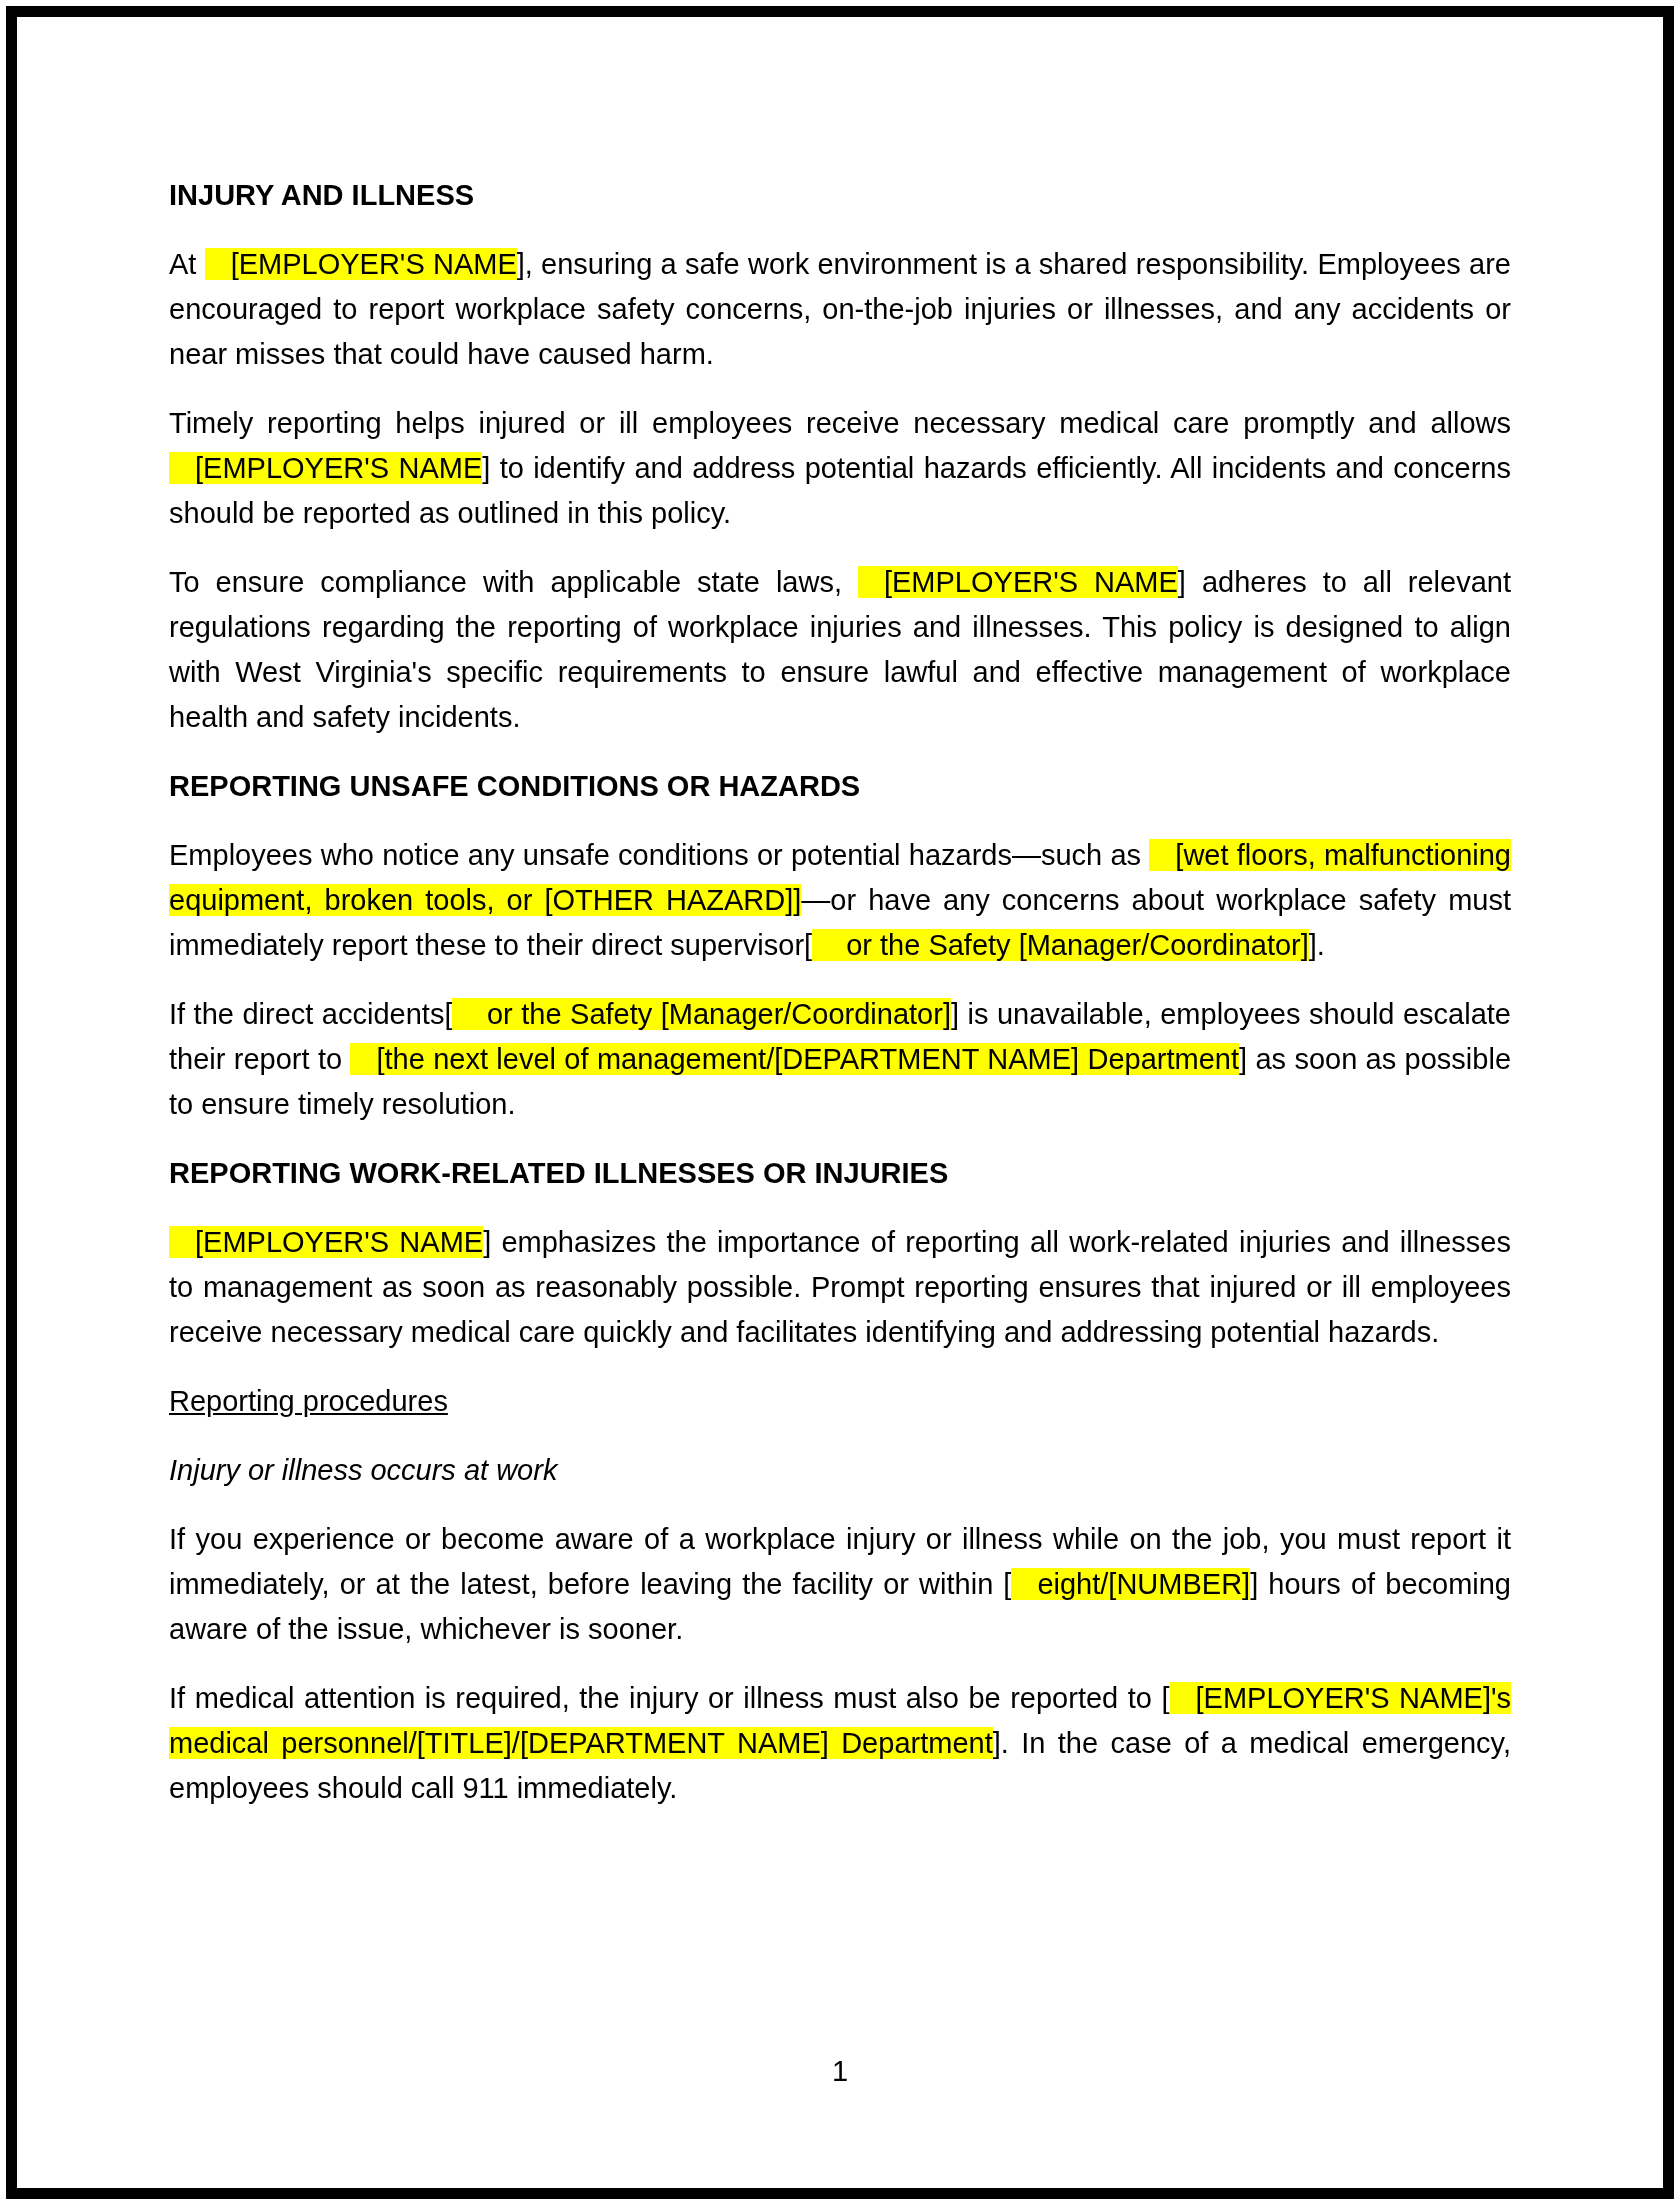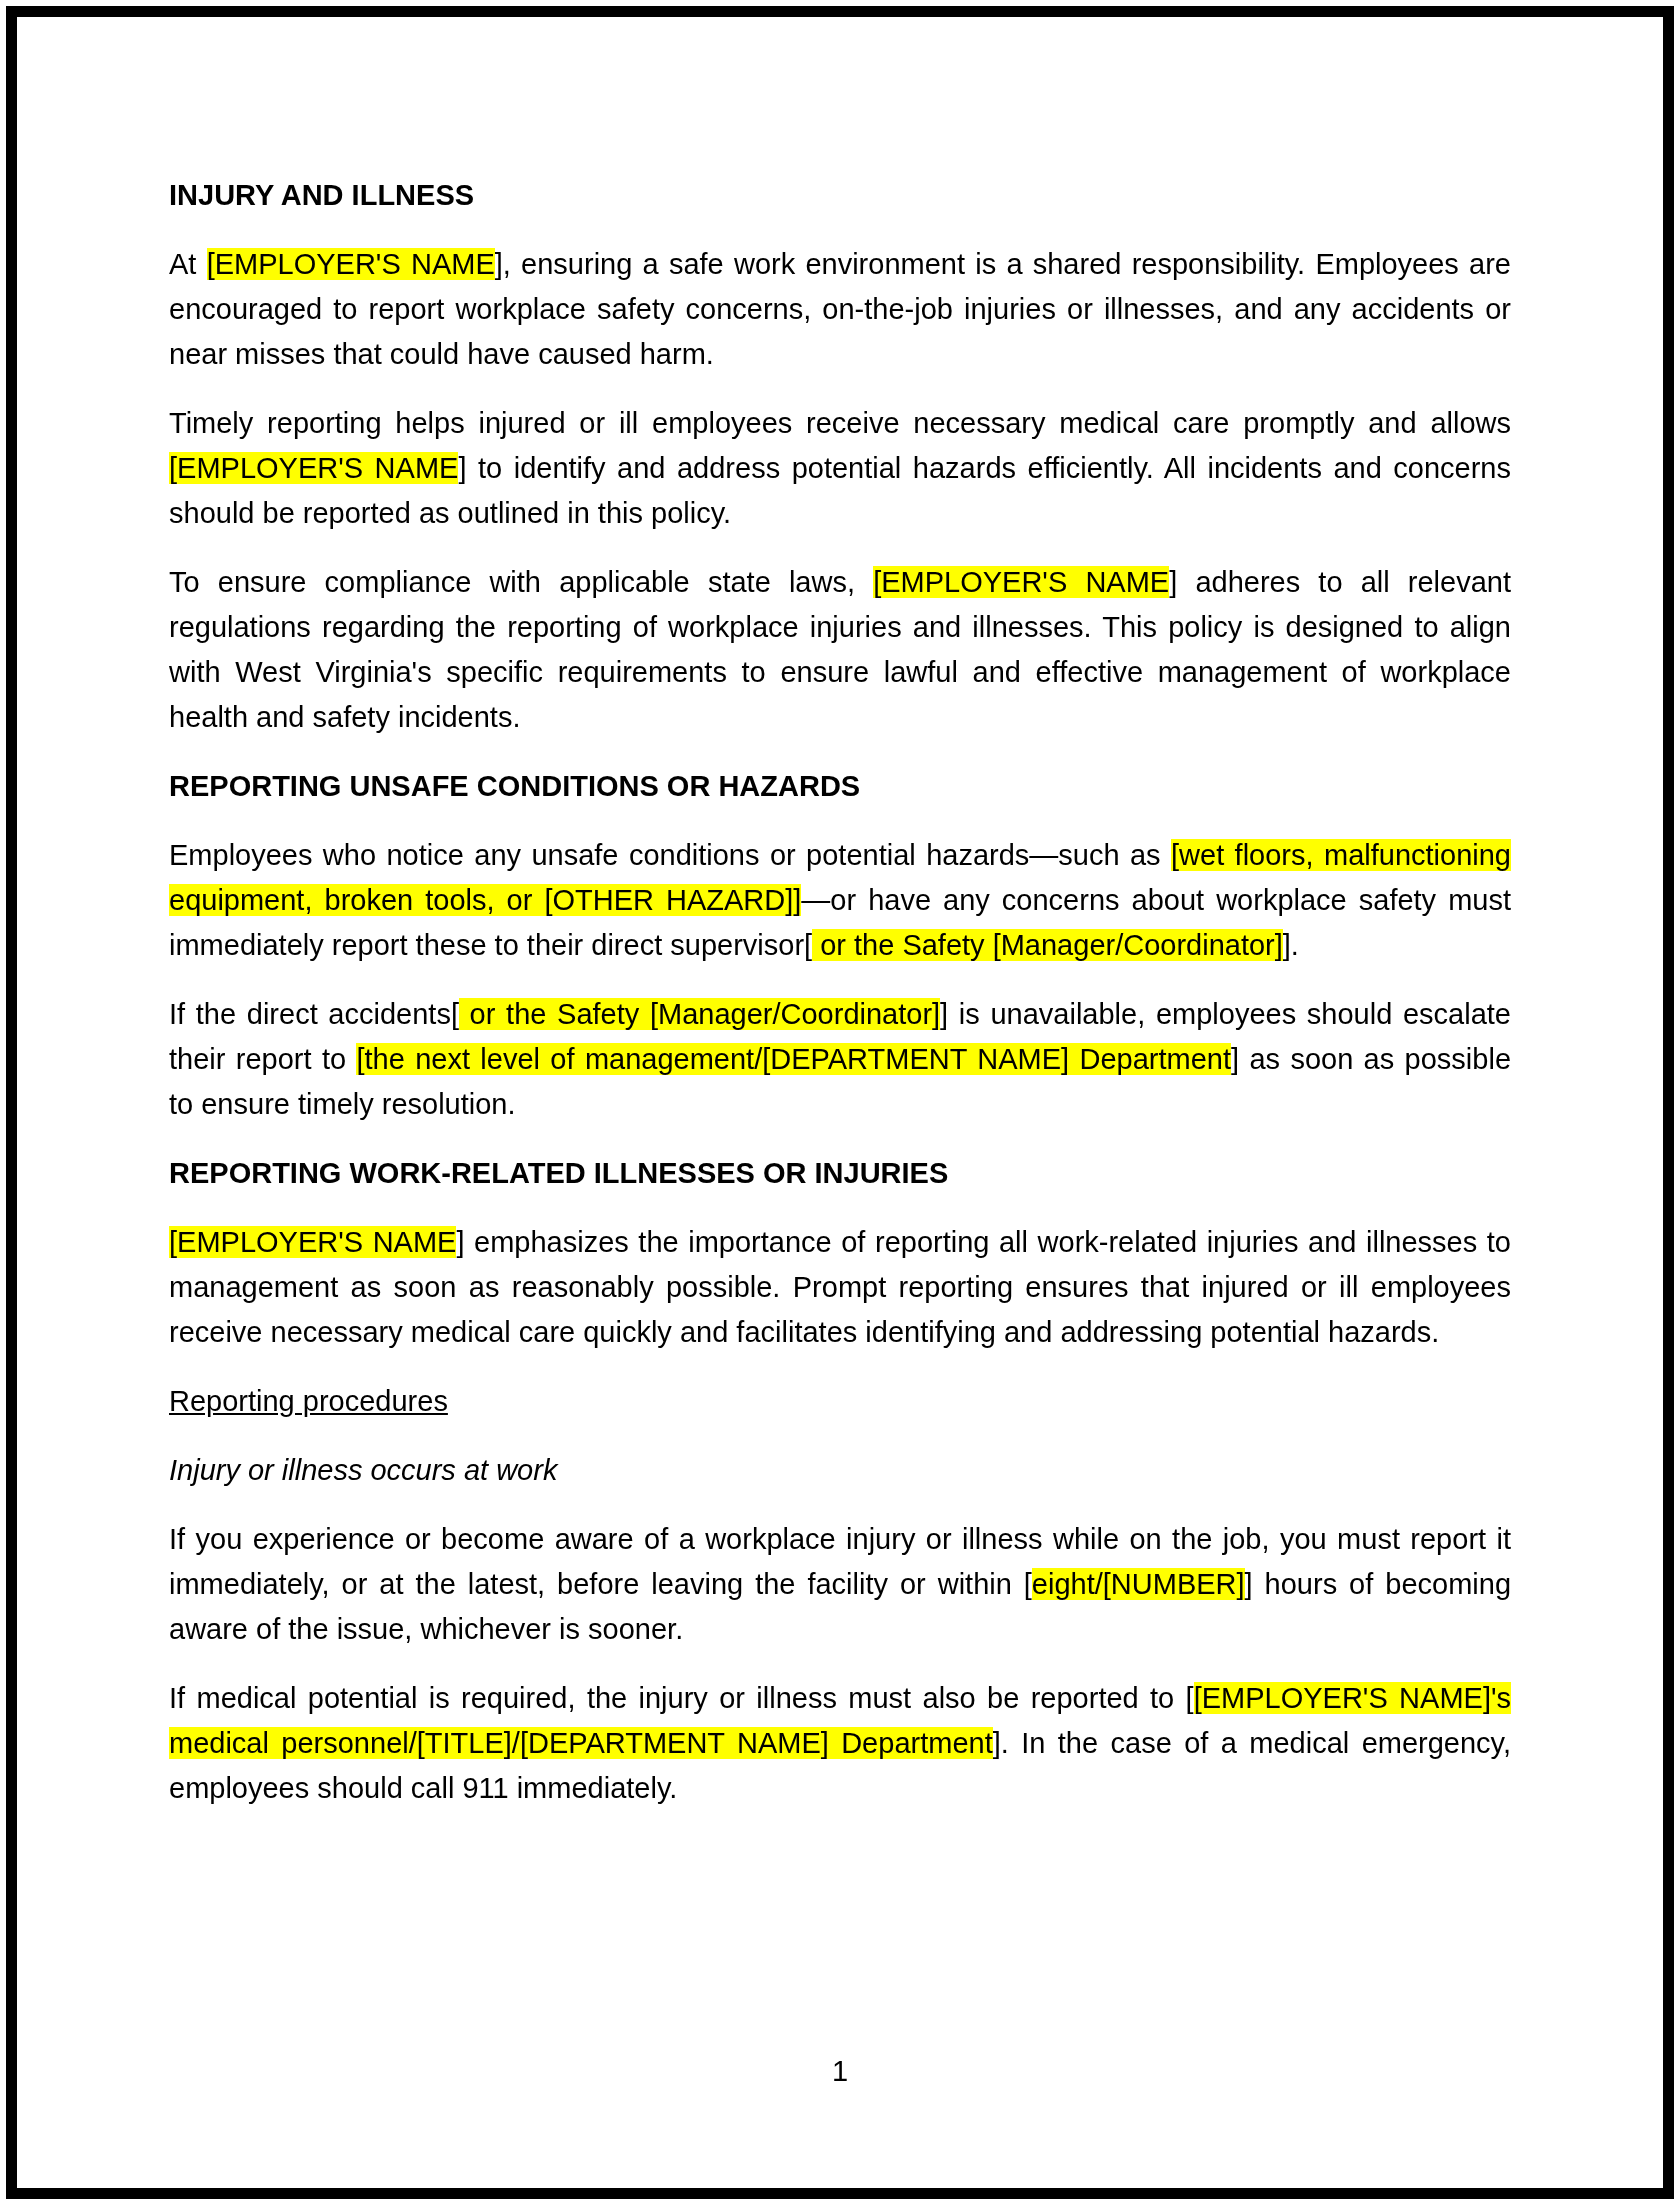--- a/index.html
+++ b/index.html
@@ -39,21 +39,21 @@
     margin-bottom: 24px;
   }
   .subheading-underline {
     text-decoration: underline;
     margin-bottom: 24px;
   }
   .subheading-italic {
     font-style: italic;
     margin-bottom: 24px;
   }
-  .hl { background: #ffff00; }
+  .hl { background: #ffff00; padding-left: 26px; }
   .footer {
     position: absolute;
     top: 2049px;
     left: 0; right: 0;
     text-align: center;
     font-size: 29px;
     line-height: 45px;
   }
 </style>
 </head>
@@ -67,19 +67,19 @@
     <p class="block paragraph"><span>Timely reporting helps injured or ill employees receive necessary medical care promptly and allows </span><span class="hl">[EMPLOYER'S NAME</span><span>] to identify and address potential hazards efficiently. All incidents and concerns should be reported as outlined in this policy.</span></p>
     <p class="block paragraph"><span>To ensure compliance with applicable state laws, </span><span class="hl">[EMPLOYER'S NAME</span><span>] adheres to all relevant regulations regarding the reporting of workplace injuries and illnesses. This policy is designed to align with West Virginia's specific requirements to ensure lawful and effective management of workplace health and safety incidents.</span></p>
     <h2 class="block heading"><span>REPORTING UNSAFE CONDITIONS OR HAZARDS</span></h2>
     <p class="block paragraph"><span>Employees who notice any unsafe conditions or potential hazards—such as </span><span class="hl">[wet floors, malfunctioning equipment, broken tools, or [OTHER HAZARD]]</span><span>—or have any concerns about workplace safety must immediately report these to their direct supervisor[</span><span class="hl"> or the Safety [Manager/Coordinator]</span><span>].</span></p>
     <p class="block paragraph"><span>If the direct accidents[</span><span class="hl"> or the Safety [Manager/Coordinator]</span><span>] is unavailable, employees should escalate their report to </span><span class="hl">[the next level of management/[DEPARTMENT NAME] Department</span><span>] as soon as possible to ensure timely resolution.</span></p>
     <h2 class="block heading"><span>REPORTING WORK-RELATED ILLNESSES OR INJURIES</span></h2>
     <p class="block paragraph"><span class="hl">[EMPLOYER'S NAME</span><span>] emphasizes the importance of reporting all work-related injuries and illnesses to management as soon as reasonably possible. Prompt reporting ensures that injured or ill employees receive necessary medical care quickly and facilitates identifying and addressing potential hazards.</span></p>
     <p class="block subheading-underline"><span>Reporting procedures</span></p>
     <p class="block subheading-italic"><span>Injury or illness occurs at work</span></p>
     <p class="block paragraph"><span>If you experience or become aware of a workplace injury or illness while on the job, you must report it immediately, or at the latest, before leaving the facility or within [</span><span class="hl">eight/[NUMBER]</span><span>] hours of becoming aware of the issue, whichever is sooner.</span></p>
-    <p class="block paragraph"><span>If medical potential is required, the injury or illness must also be reported to [</span><span class="hl">[EMPLOYER'S NAME]'s medical personnel/[TITLE]/[DEPARTMENT NAME] Department</span><span>]. In the case of a medical emergency, employees should call 911 immediately.</span></p>
+    <p class="block paragraph"><span>If medical attention is required, the injury or illness must also be reported to [</span><span class="hl">[EMPLOYER'S NAME]'s medical personnel/[TITLE]/[DEPARTMENT NAME] Department</span><span>]. In the case of a medical emergency, employees should call 911 immediately.</span></p>
   </main>
 
 <div class="footer">
   <span>1</span>
 </div>
 
 
 </body></html>

